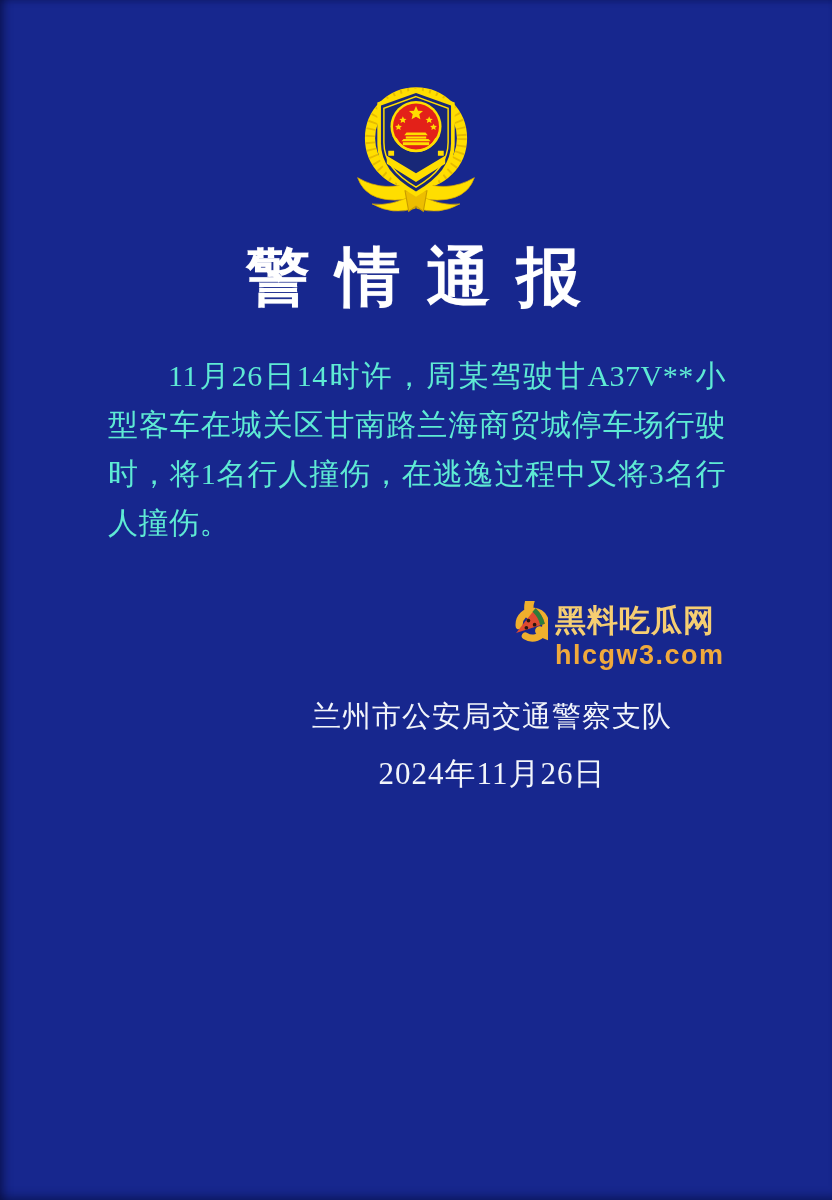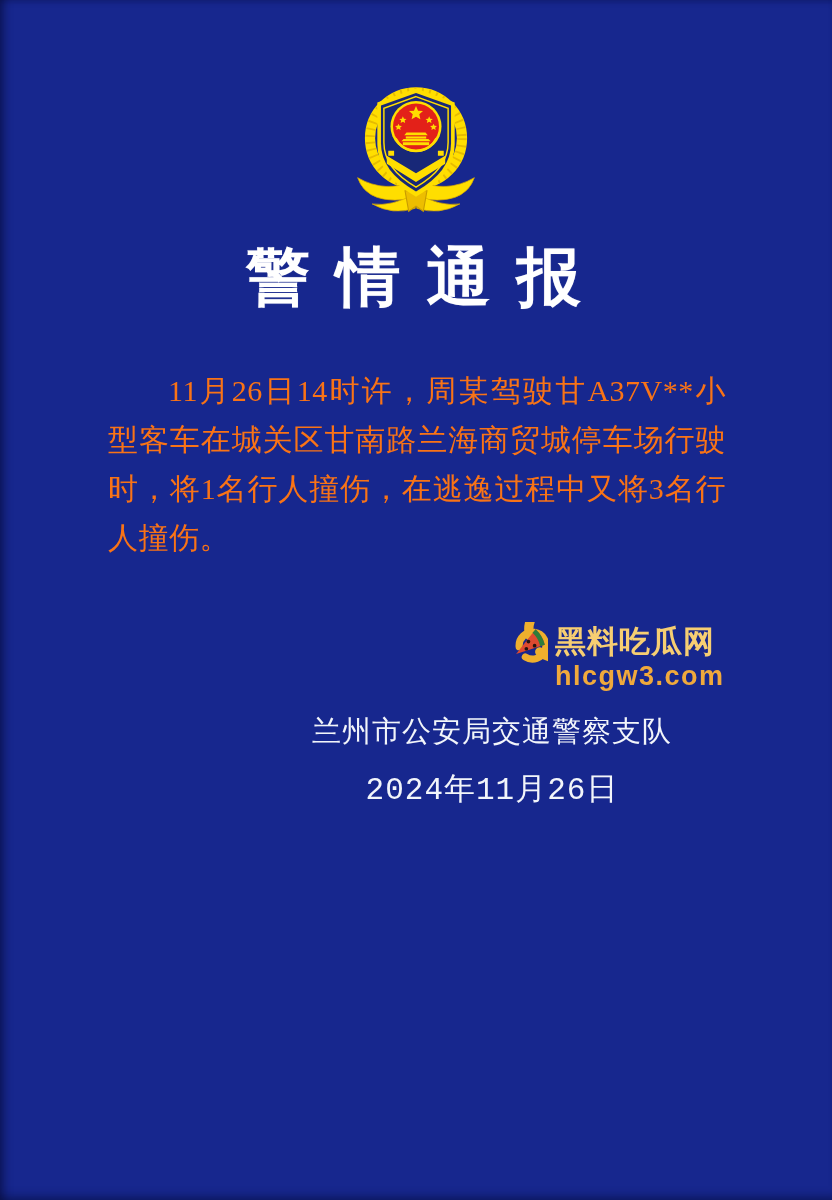--- a/index.html
+++ b/index.html
@@ -29,37 +29,37 @@
     color: #ffffff;
     font-size: 64px;
     font-weight: bold;
     letter-spacing: 0.08em;
     line-height: 1.2;
     text-shadow: 0 0 1px rgba(255,255,255,.4);
     white-space: nowrap;
   }
 
   .notice-body {
-    margin-top: 49px;
+    margin-top: 34px;
     padding: 0 106px 0 108px;
-    color: #f97316;
+    color: #5eead4;
   }
   .notice-body p {
     font-size: 30px;
     line-height: 49px;
     text-align: justify;
     text-indent: 2em;
     letter-spacing: 0.5px;
   }
   .notice-body p + p { margin-top: 7px; }
 
   .watermark {
     position: absolute;
     left: 478px;
-    top: 622px;
+    top: 601px;
     display: flex;
     align-items: center;
   }
   .watermark-icon { width: 70px; height: 72px; flex: 0 0 auto; }
   .watermark-text { margin-left: 7px; font-family: "Liberation Sans", "DejaVu Sans", sans-serif; }
   .watermark-sitename {
     color: #F6CE72;
     font-size: 31px;
     font-weight: bold;
     letter-spacing: 1px;
@@ -73,21 +73,20 @@
     letter-spacing: 1.5px;
     line-height: 32px;
     white-space: nowrap;
     text-align: center;
   }
 
   .signature-block {
     margin-top: 150px;
     text-align: center;
     color: #F2F5FA;
-    font-family: Liberation Mono, monospace;
   }
   .signature-issuer {
     display: block;
     font-size: 29px;
     letter-spacing: 1px;
     transform: translateX(76px);
     white-space: nowrap;
   }
   .signature-date {
     display: block;

